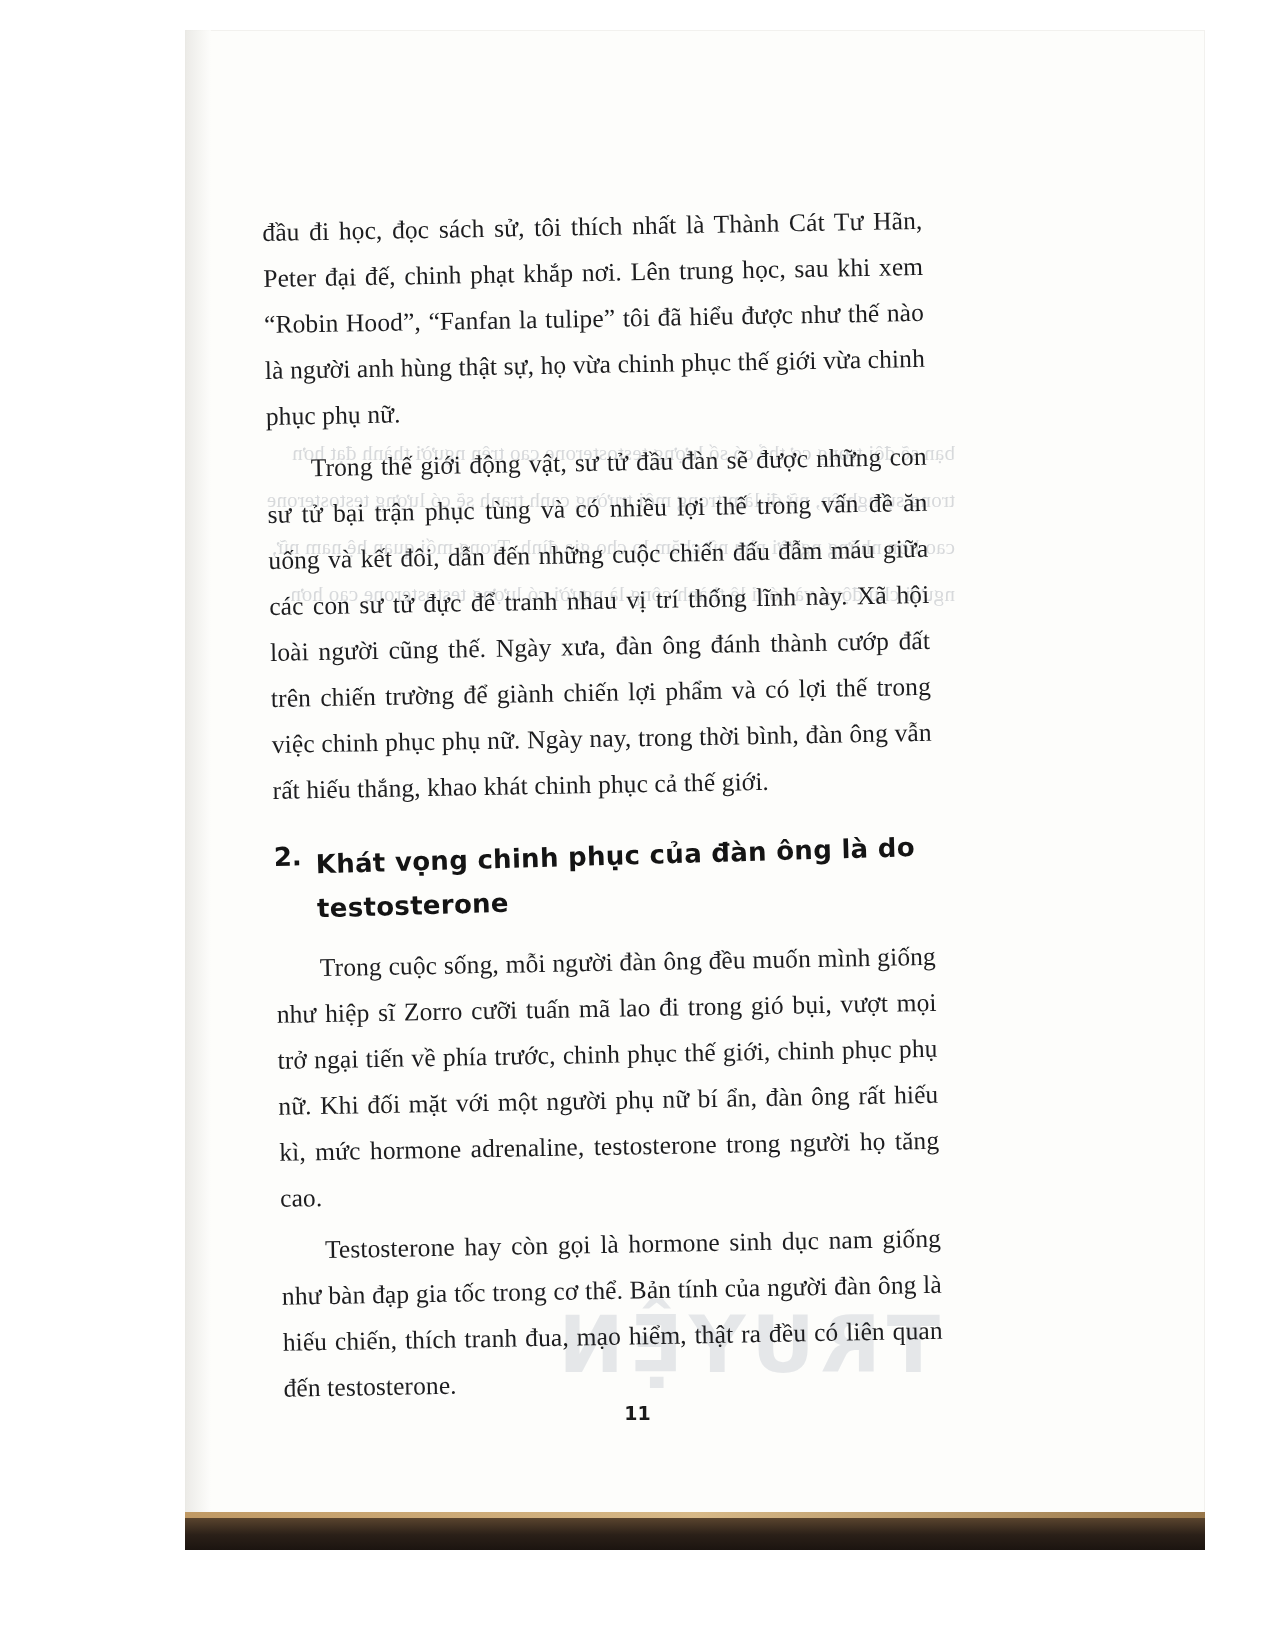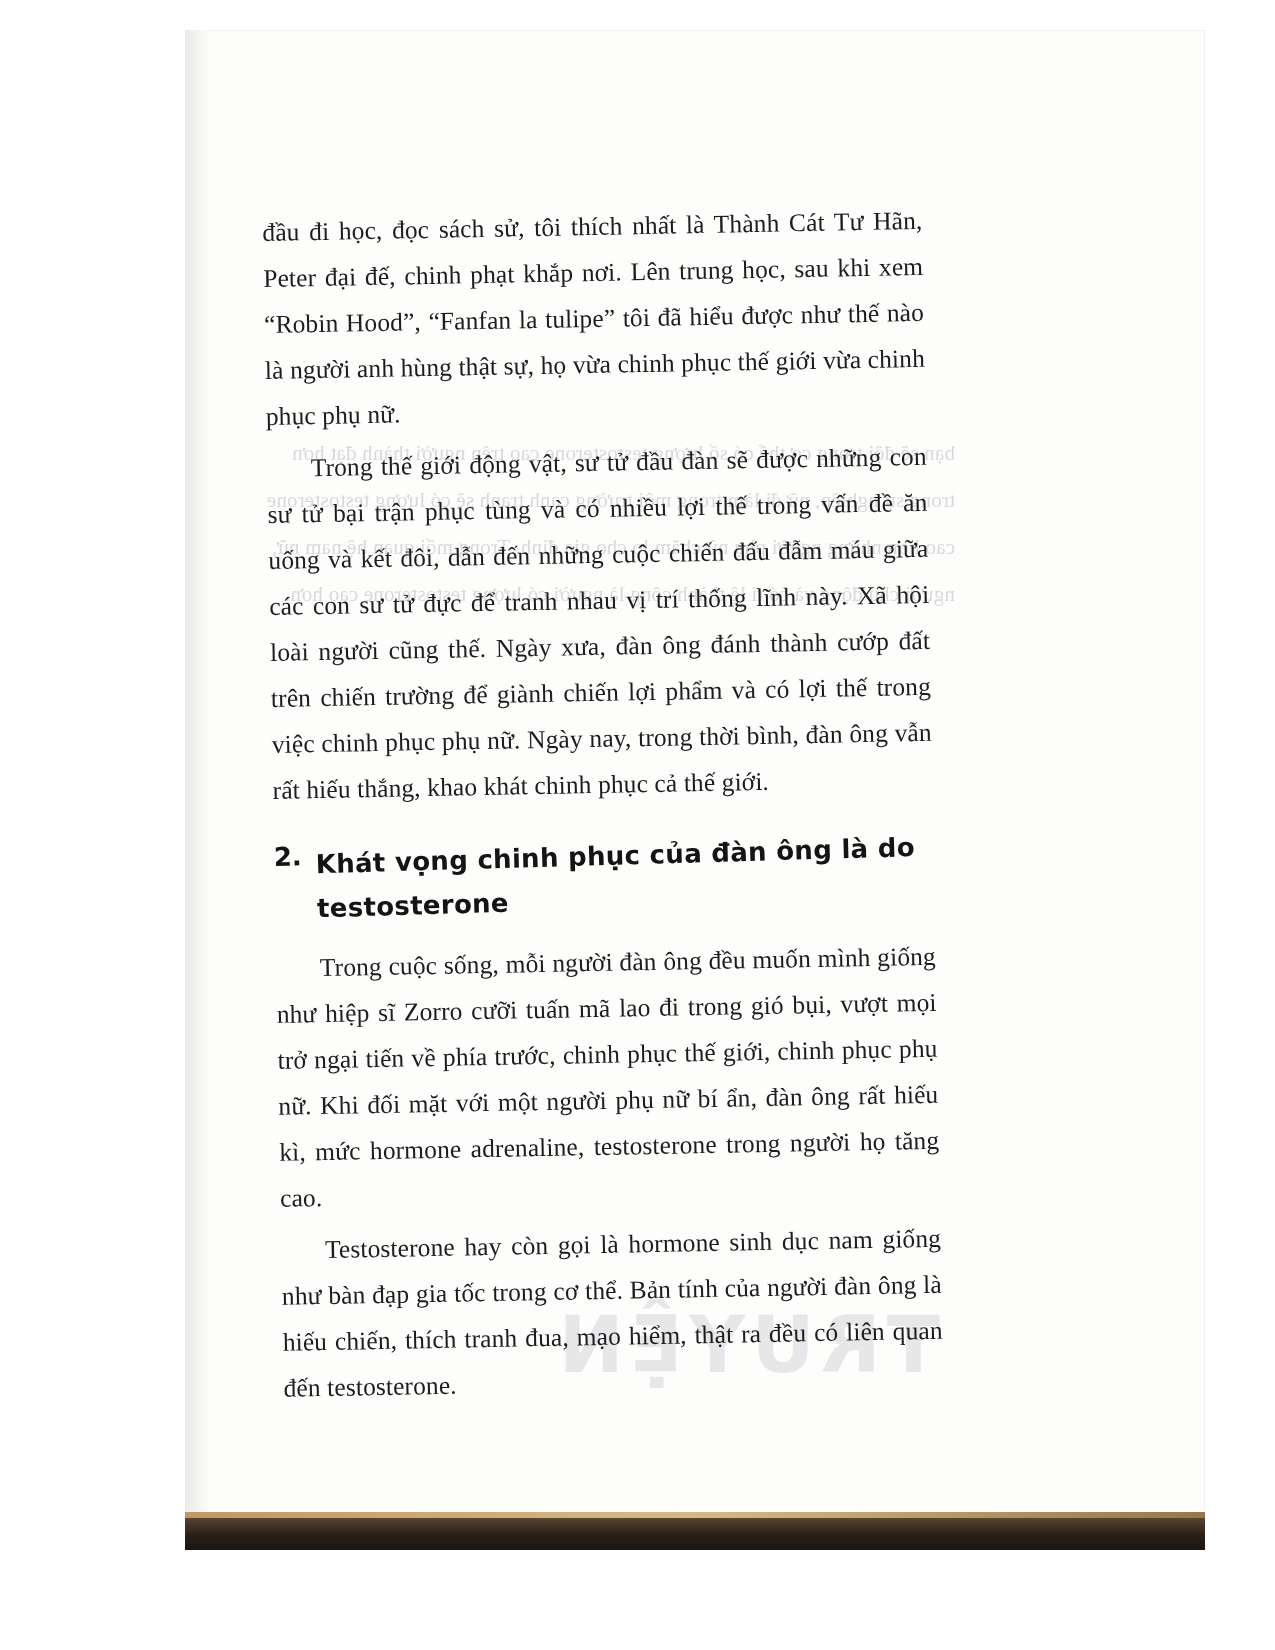--- a/index.html
+++ b/index.html
@@ -160,17 +160,18 @@
       <span class="num">2.</span>
       <span class="htext">Khát vọng chinh phục của đàn ông là do testosterone</span>
     </div>
 
     <p class="body indent">Trong cuộc sống, mỗi người đàn ông đều muốn mình giống như hiệp sĩ Zorro cưỡi tuấn mã lao đi trong gió bụi, vượt mọi trở ngại tiến về phía trước, chinh phục thế giới, chinh phục phụ nữ. Khi đối mặt với một người phụ nữ bí ẩn, đàn ông rất hiếu kì, mức hormone adrenaline, testosterone trong người họ tăng cao.</p>
 
     <p class="body indent gap">Testosterone hay còn gọi là hormone sinh dục nam giống như bàn đạp gia tốc trong cơ thể. Bản tính của người đàn ông là hiếu chiến, thích tranh đua, mạo hiểm, thật ra đều có liên quan đến testosterone.</p>
 
   </div>
 
+  <div class="page-number">11</div>
 
   <div class="book-edge"></div>
   <div class="book-edge-hl"></div>
 
 </div>
 
 </body></html>

